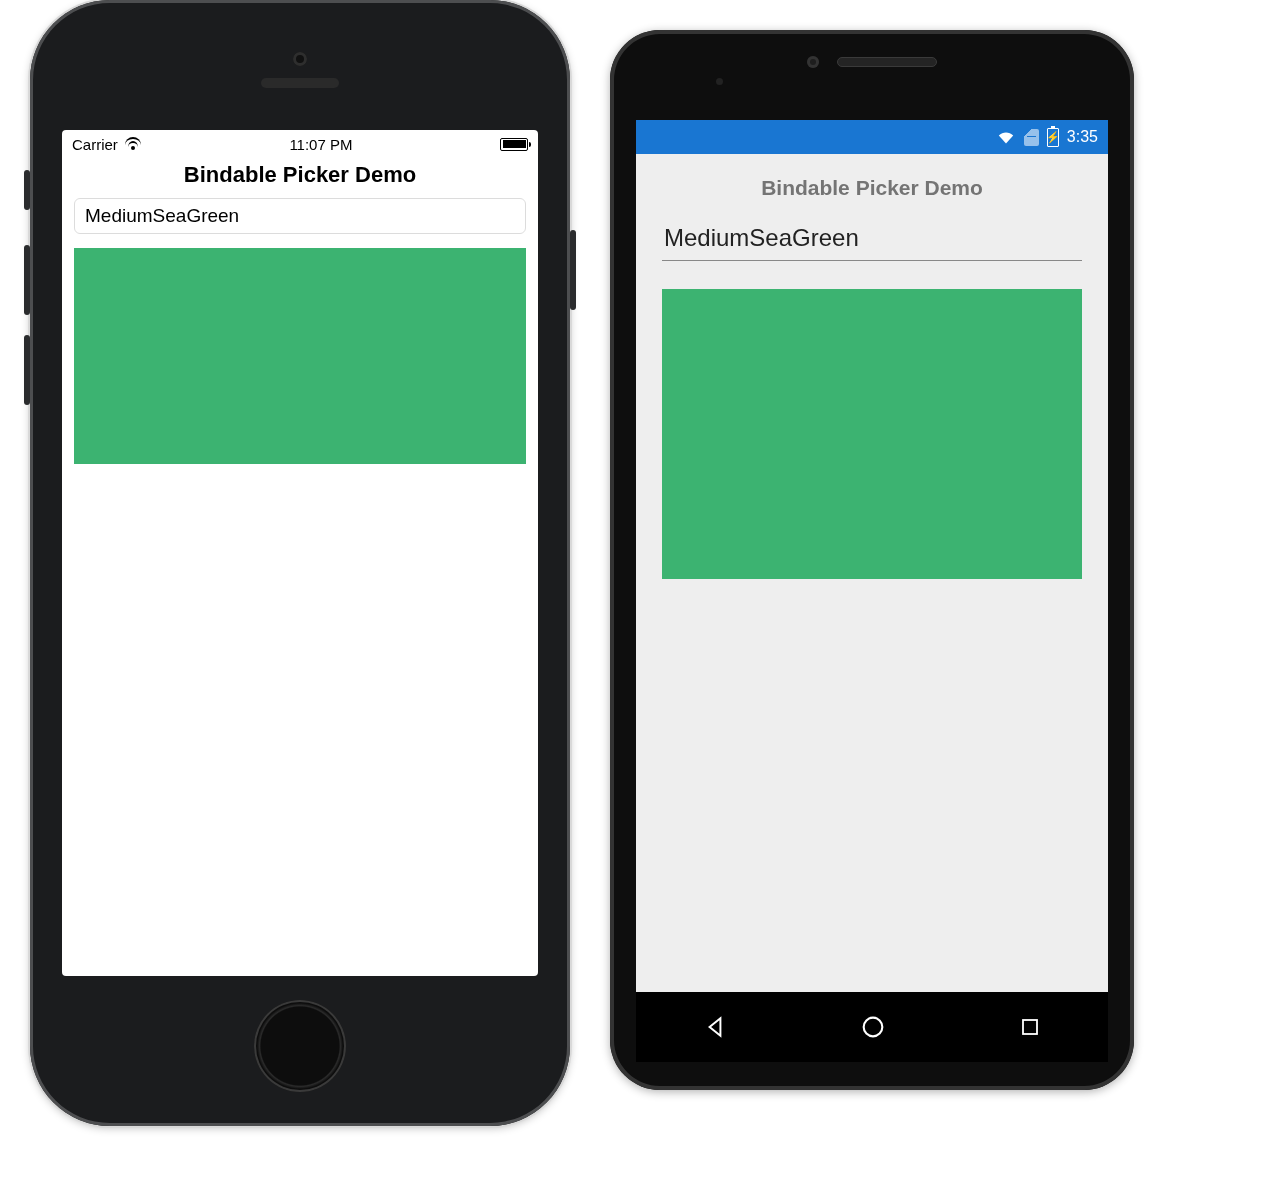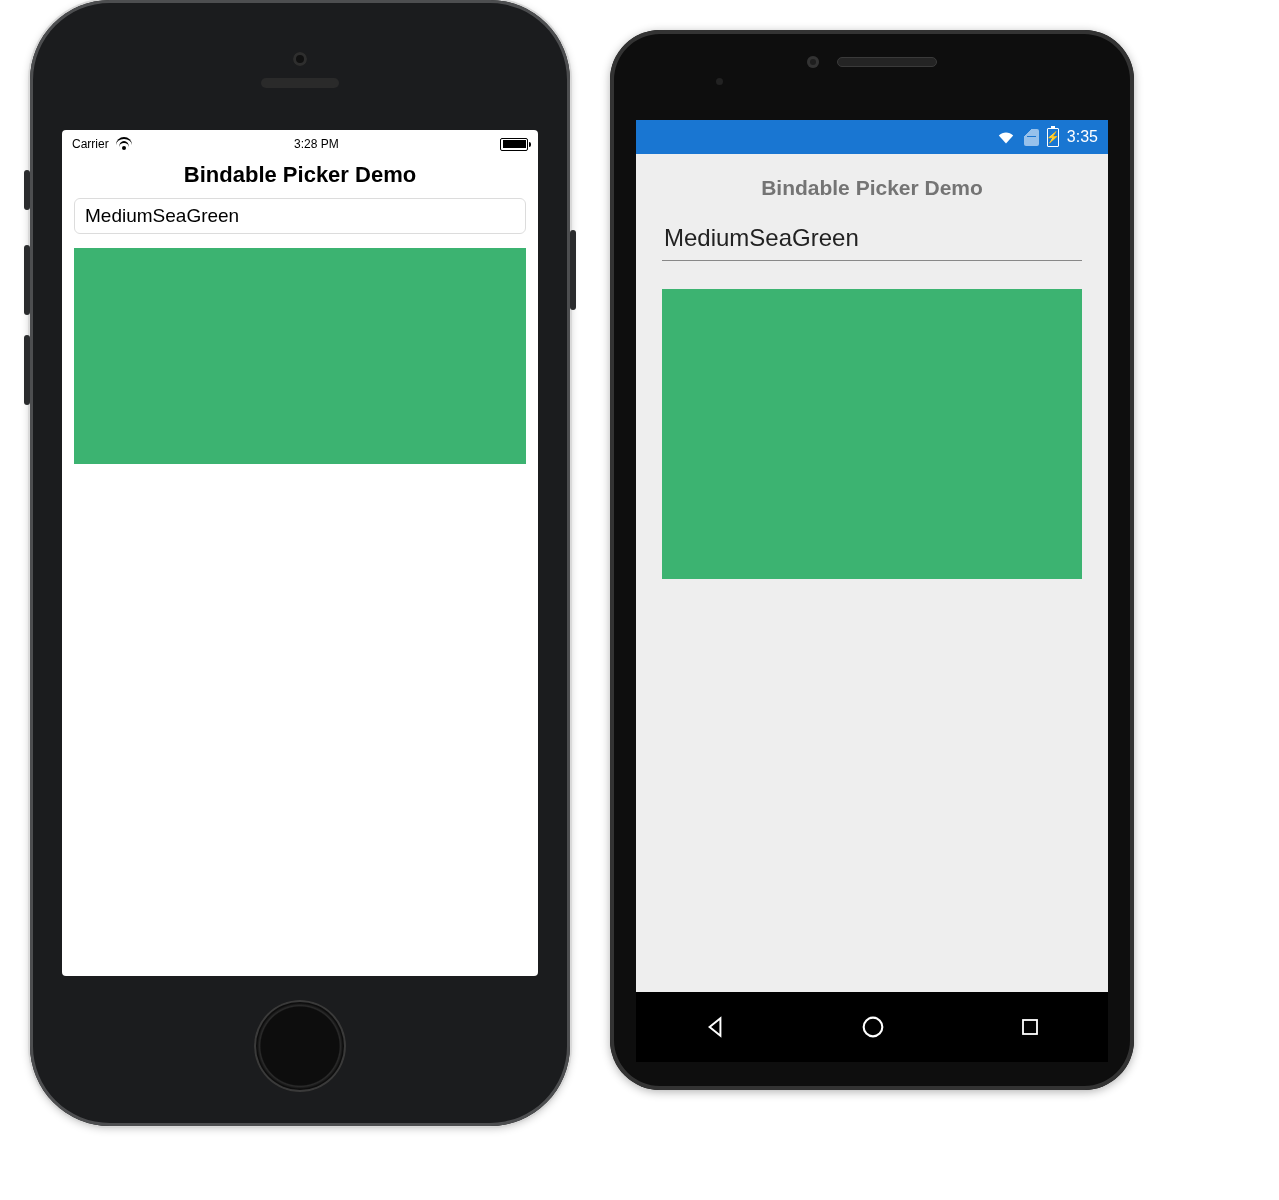--- a/index.html
+++ b/index.html
@@ -39,21 +39,21 @@
     border-radius:4px;
     overflow:hidden;
   }
   .iphone .home-out {
     position:absolute; bottom:34px; left:50%; transform:translateX(-50%);
     width:92px; height:92px; border-radius:50%;
     background:radial-gradient(circle,#0d0d0d 0 60%, #2b2b2b 62%, #0d0d0d 66%);
     box-shadow: inset 0 0 0 2px #3a3a3a;
   }
 
-  .ios-status { height:28px; display:flex; align-items:center; justify-content:space-between; padding:3px 10px; font-size:12px; font-weight:500; }
+  .ios-status { height:28px; display:flex; align-items:center; justify-content:space-between; padding:3px 10px; font-size:15px; font-weight:500; }
   .ios-status .left, .ios-status .right { display:flex; align-items:center; gap:6px; }
   .ios-header { text-align:center; font-size:22px; font-weight:700; padding:4px 0 8px;}
   .ios-picker {
     margin:2px 12px 0; border:1px solid #dcdcdc; border-radius:6px;
     height:36px; display:flex; align-items:center; padding:0 10px; font-size:19px;
     background:#fff;
   }
   .ios-swatch { margin:14px 12px 0; height:216px; background:#3cb371; }
 
   
@@ -125,21 +125,21 @@
   </div>
 
   <div class="screen">
     <div class="ios-status">
       <div class="left">
         <span>Carrier</span>
         <span class="wifi">
             <span></span>
           </span>
       </div>
-      <span>3:28 PM</span>
+      <span>11:07 PM</span>
       <div class="right">
         <span class="battery">
             <span class="fill"></span>
           </span>
       </div>
     </div>
 
     <div class="ios-header">Bindable Picker Demo</div>
 
     <div class="ios-picker">

